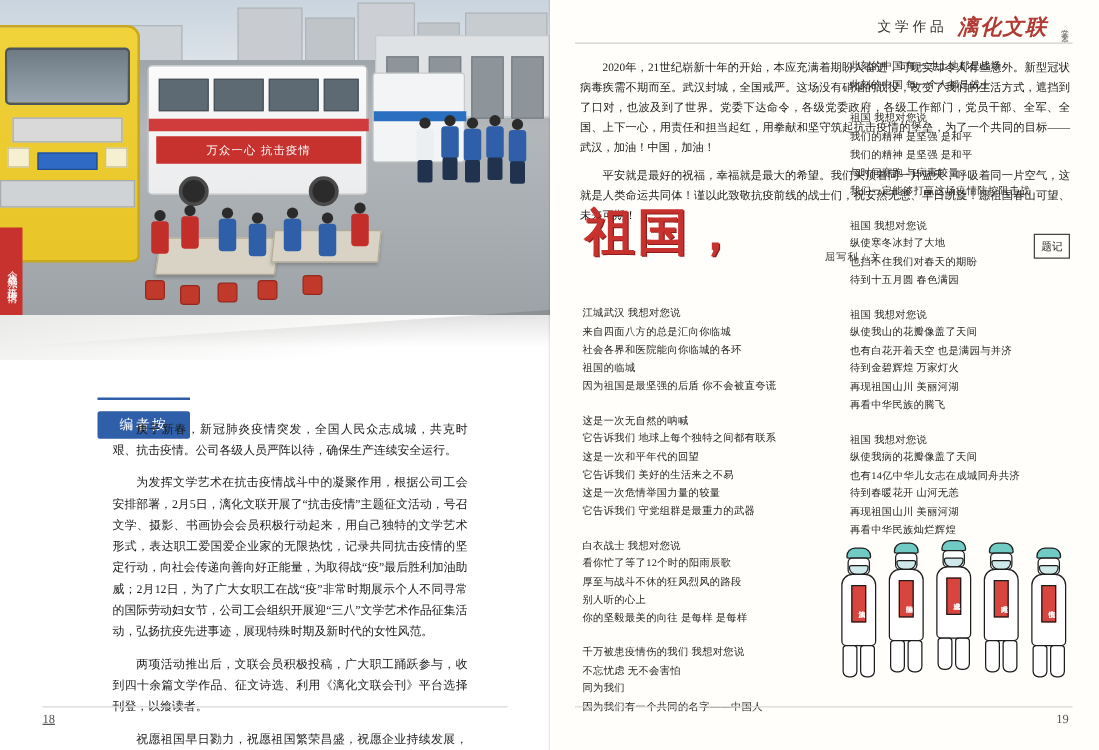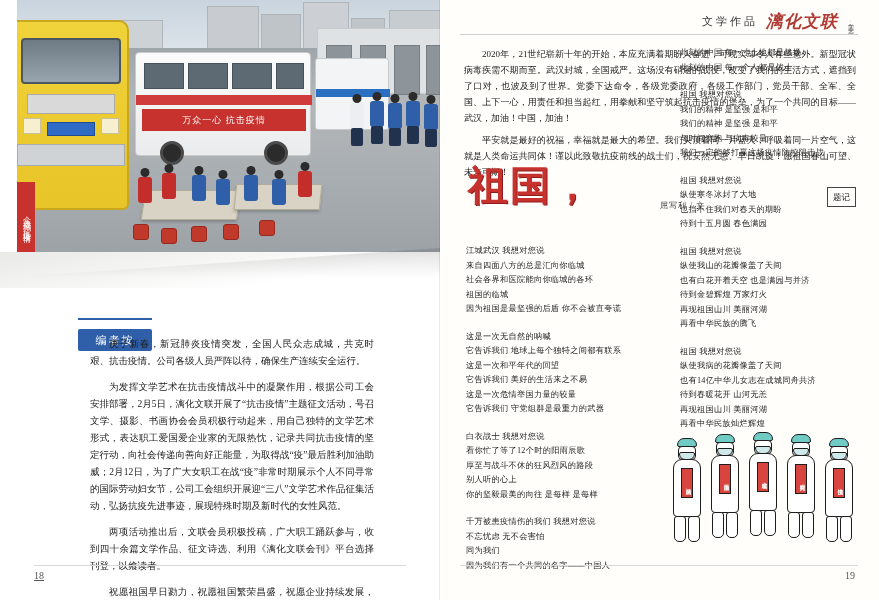--- a/index.html
+++ b/index.html
@@ -24,21 +24,20 @@
   .page-left { width: 440px; background: #ffffff; }
   .page-right { width: 439px; background: #fffefb; }
 
   
   .photo-collage {
     position: absolute;
     left: 0; top: 0;
     width: 440px; height: 268px;
     background: #5eead4;
     overflow: hidden;
-    margin-left: 17px;
   }
   
   .sky {
     position: absolute; left:0; top:0; width: 440px; height: 52px;
     background: linear-gradient(#c9d4de, #dde4ea);
   }
   
   .bldg {
     position: absolute;
     background: #c3c8cc;

